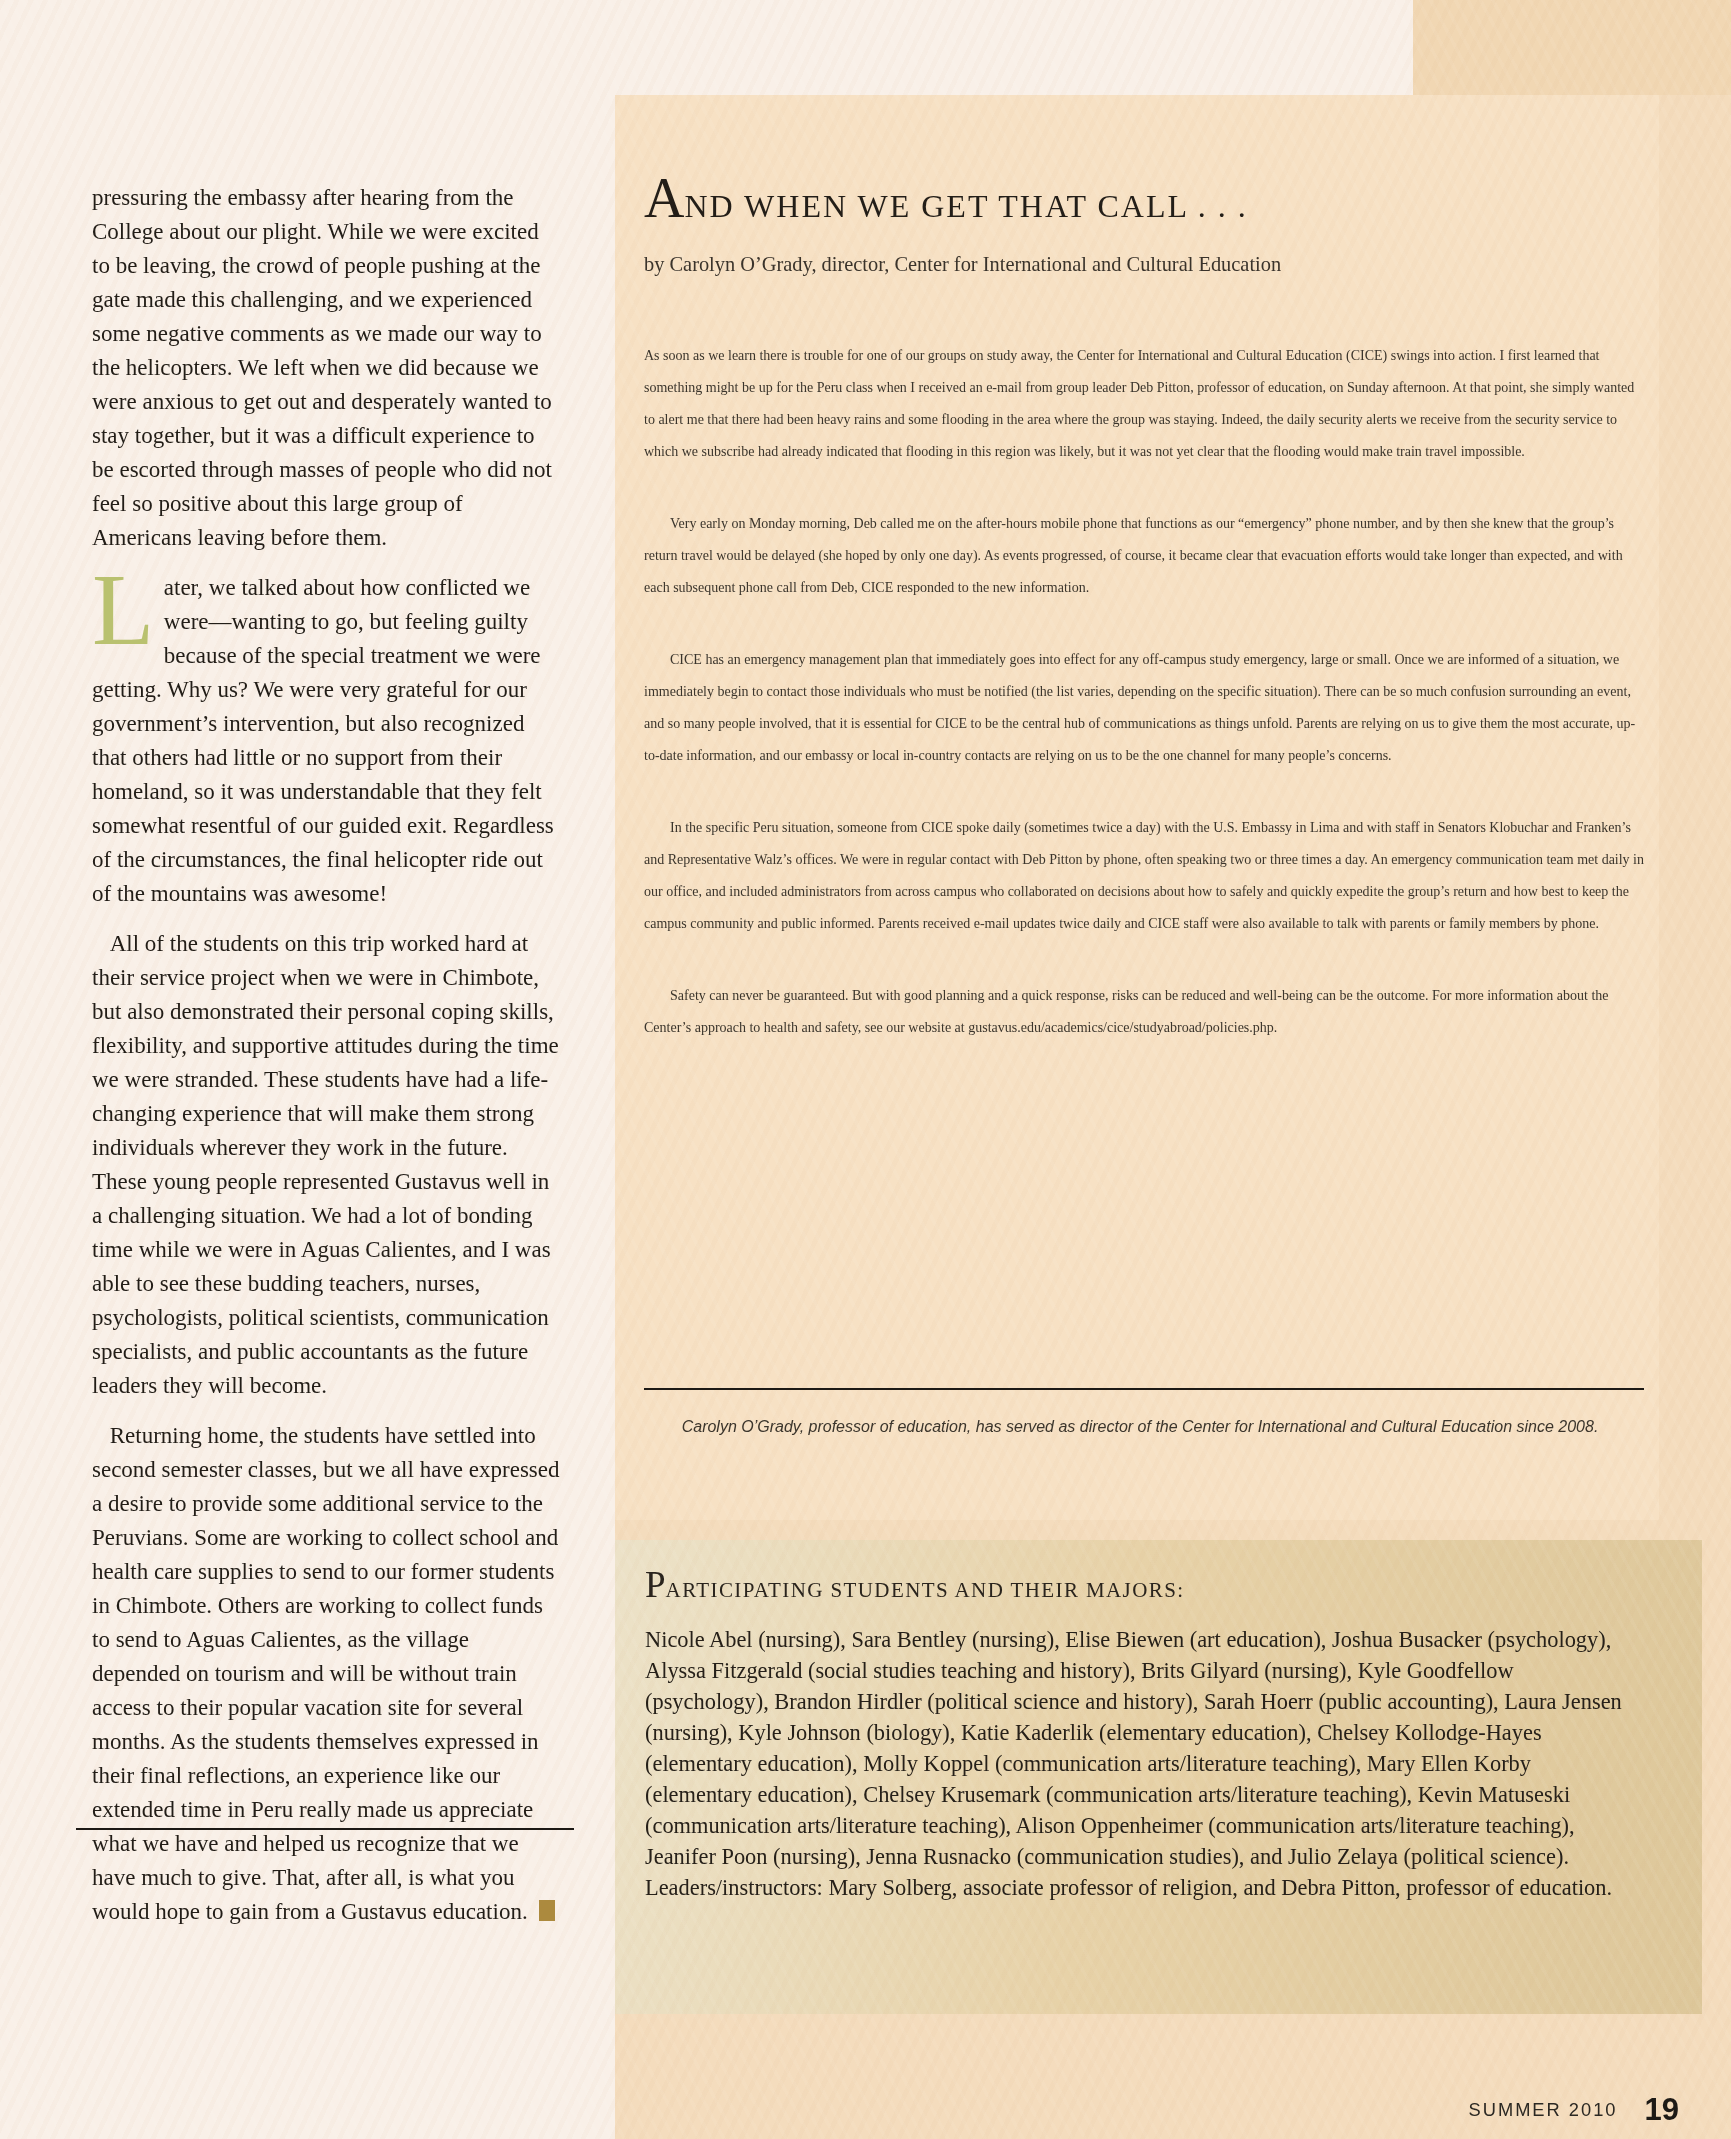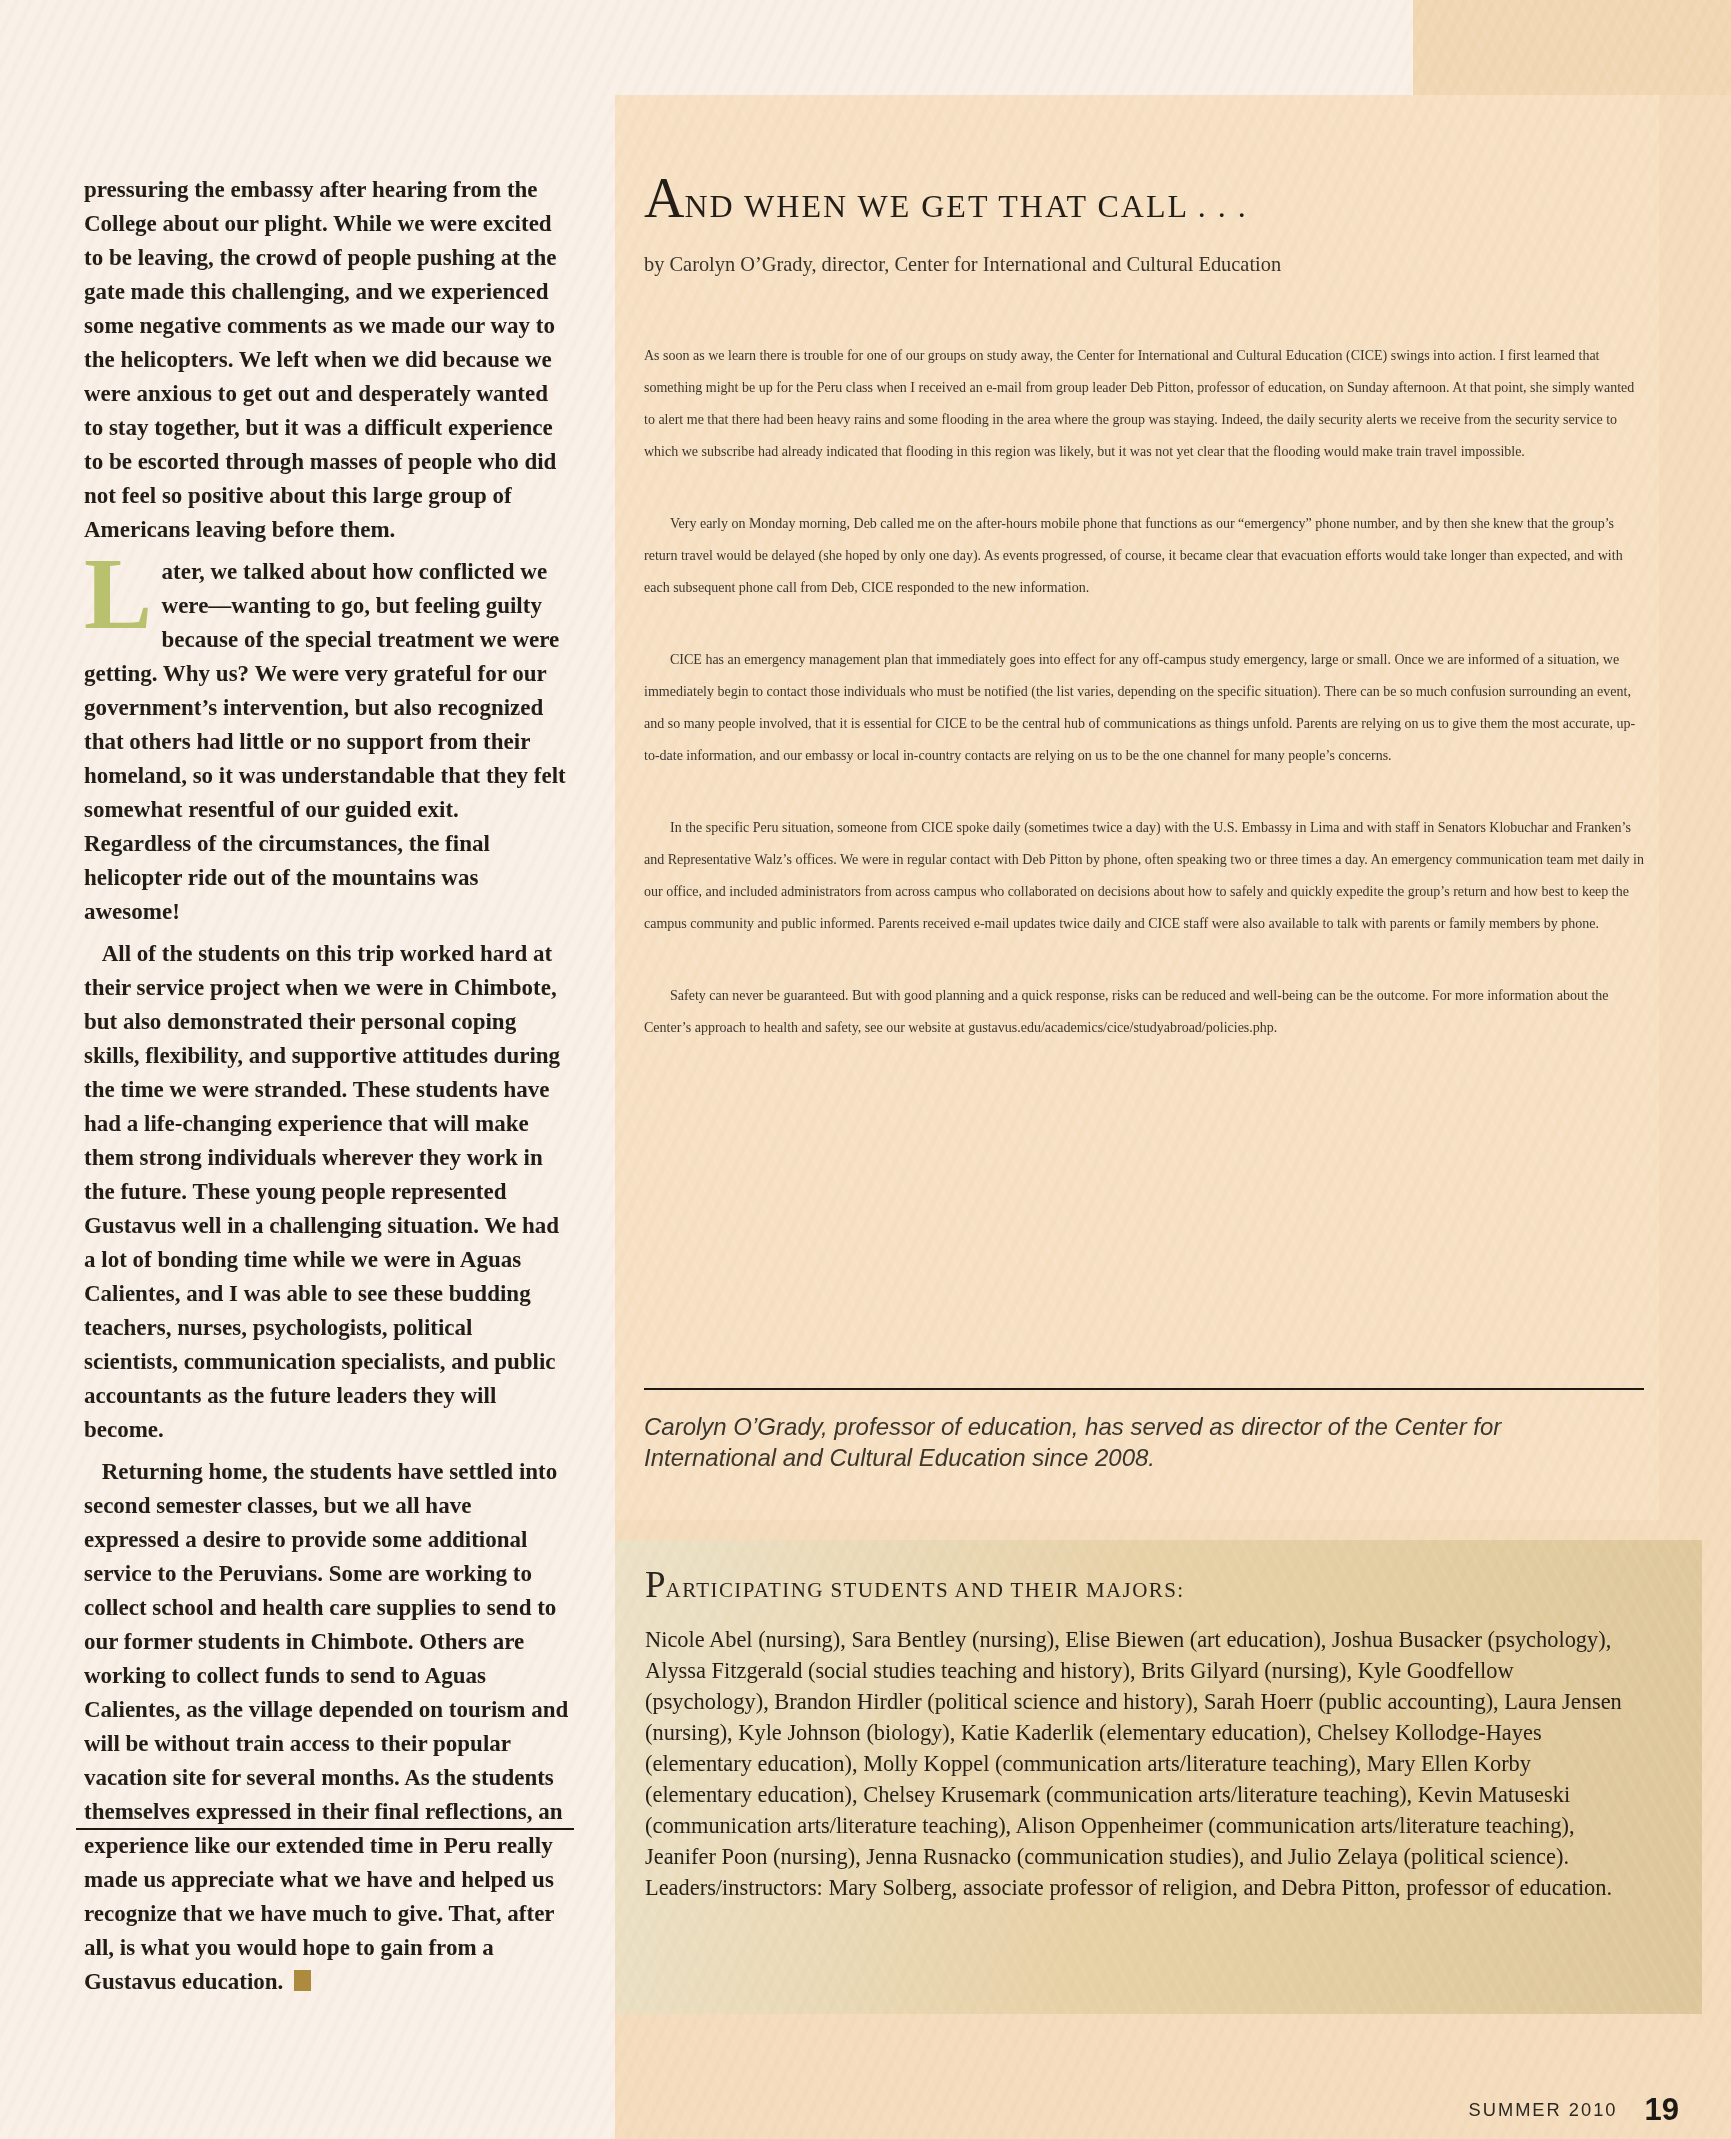--- a/index.html
+++ b/index.html
@@ -16,41 +16,41 @@
                    background:linear-gradient(100deg,#ece2c8 0%, #e7d2a8 45%, #ddc79a 100%); }
   .texture {
     position:absolute; inset:0; pointer-events:none;
     background:
       repeating-linear-gradient(115deg, rgba(205,160,115,0.045) 0 4.8px, rgba(255,255,255,0) 4.8px 13px),
       repeating-linear-gradient(62deg, rgba(255,255,255,0.05) 0 3.4px, rgba(255,255,255,0) 3.4px 11px);
   }
   
   .left-col { position:absolute; left:76px; top:165px; width:501px;
               font-size:23px; line-height:34px; color:#221d17; }
-  .left-col p { margin:8px;font-weight:bold; }
+  .left-col p { margin:16px; }
   .left-col p.indent { text-indent:17.7px; }
   .dropcap { float:left; font-size:102px; line-height:68px; padding:5.4px 9.5px 0 0; color:#b9c16f; }
   .end-mark { display:inline-block; width:16.3px; height:21px; background:#ac8a3e; margin-left:11px; vertical-align:-2px; }
   .left-rule { position:absolute; left:76px; top:1828px; width:498px; height:2px; background:#1c1915; }
   .left-bio  { position:absolute; left:76px; top:1854px; width:492px;
                font-style:italic; font-size:22.4px; line-height:32px; color:#241f19; }
   
   .title { position:absolute; left:644px; top:170px; color:#231e18; display:flex; align-items:baseline; white-space:nowrap; }
   .title .lead { font-size:56px; line-height:56px; }
   .title .rest { font-size:32px; letter-spacing:2px; text-transform:uppercase; }
   .byline { position:absolute; left:644px; top:253px;
             font-family:Liberation Serif, serif; font-size:20.4px; color:#3a332b; }
   .article-body { position:absolute; left:644px; top:340px; width:1000px;
             font-family:Liberation Serif, serif; font-size:14px; line-height:32px; color:#3b352c; }
   .article-body p { margin:0; }
   .article-body p + p { text-indent:26px;margin-top:40px; }
   .right-rule { position:absolute; left:644px; top:1388px; width:1000px; height:2px; background:#1d1a16; }
   .article-bio { position:absolute; left:644px; top:1411px; width:992px;
             font-family:"Liberation Sans", sans-serif; font-style:italic;
-            font-size:24px; line-height:31px; color:#3b352c; }
+            font-size:16px; line-height:31px; color:#3b352c;text-align:center; }
   
   .box-heading { position:absolute; left:645px; top:1566px; color:#2a241d; display:flex; align-items:baseline; white-space:nowrap; }
   .box-heading .lead { font-size:37px; line-height:37px; }
   .box-heading .rest { font-size:21px; letter-spacing:1.4px; text-transform:uppercase; }
   .box-body { position:absolute; left:645px; top:1624px; width:988px;
             font-size:22.4px; line-height:31px; color:#262019; }
   
   .footer { position:absolute; right:53px; top:2092px; display:flex; align-items:center; gap:27px; }
   .footer .issue  { font-family:"Liberation Sans", sans-serif; font-size:18.3px; letter-spacing:2px; color:#2b2823; }
   .footer .pageno { font-family:"Liberation Sans", sans-serif; font-weight:bold; font-size:31px; color:#1d1a16; }

